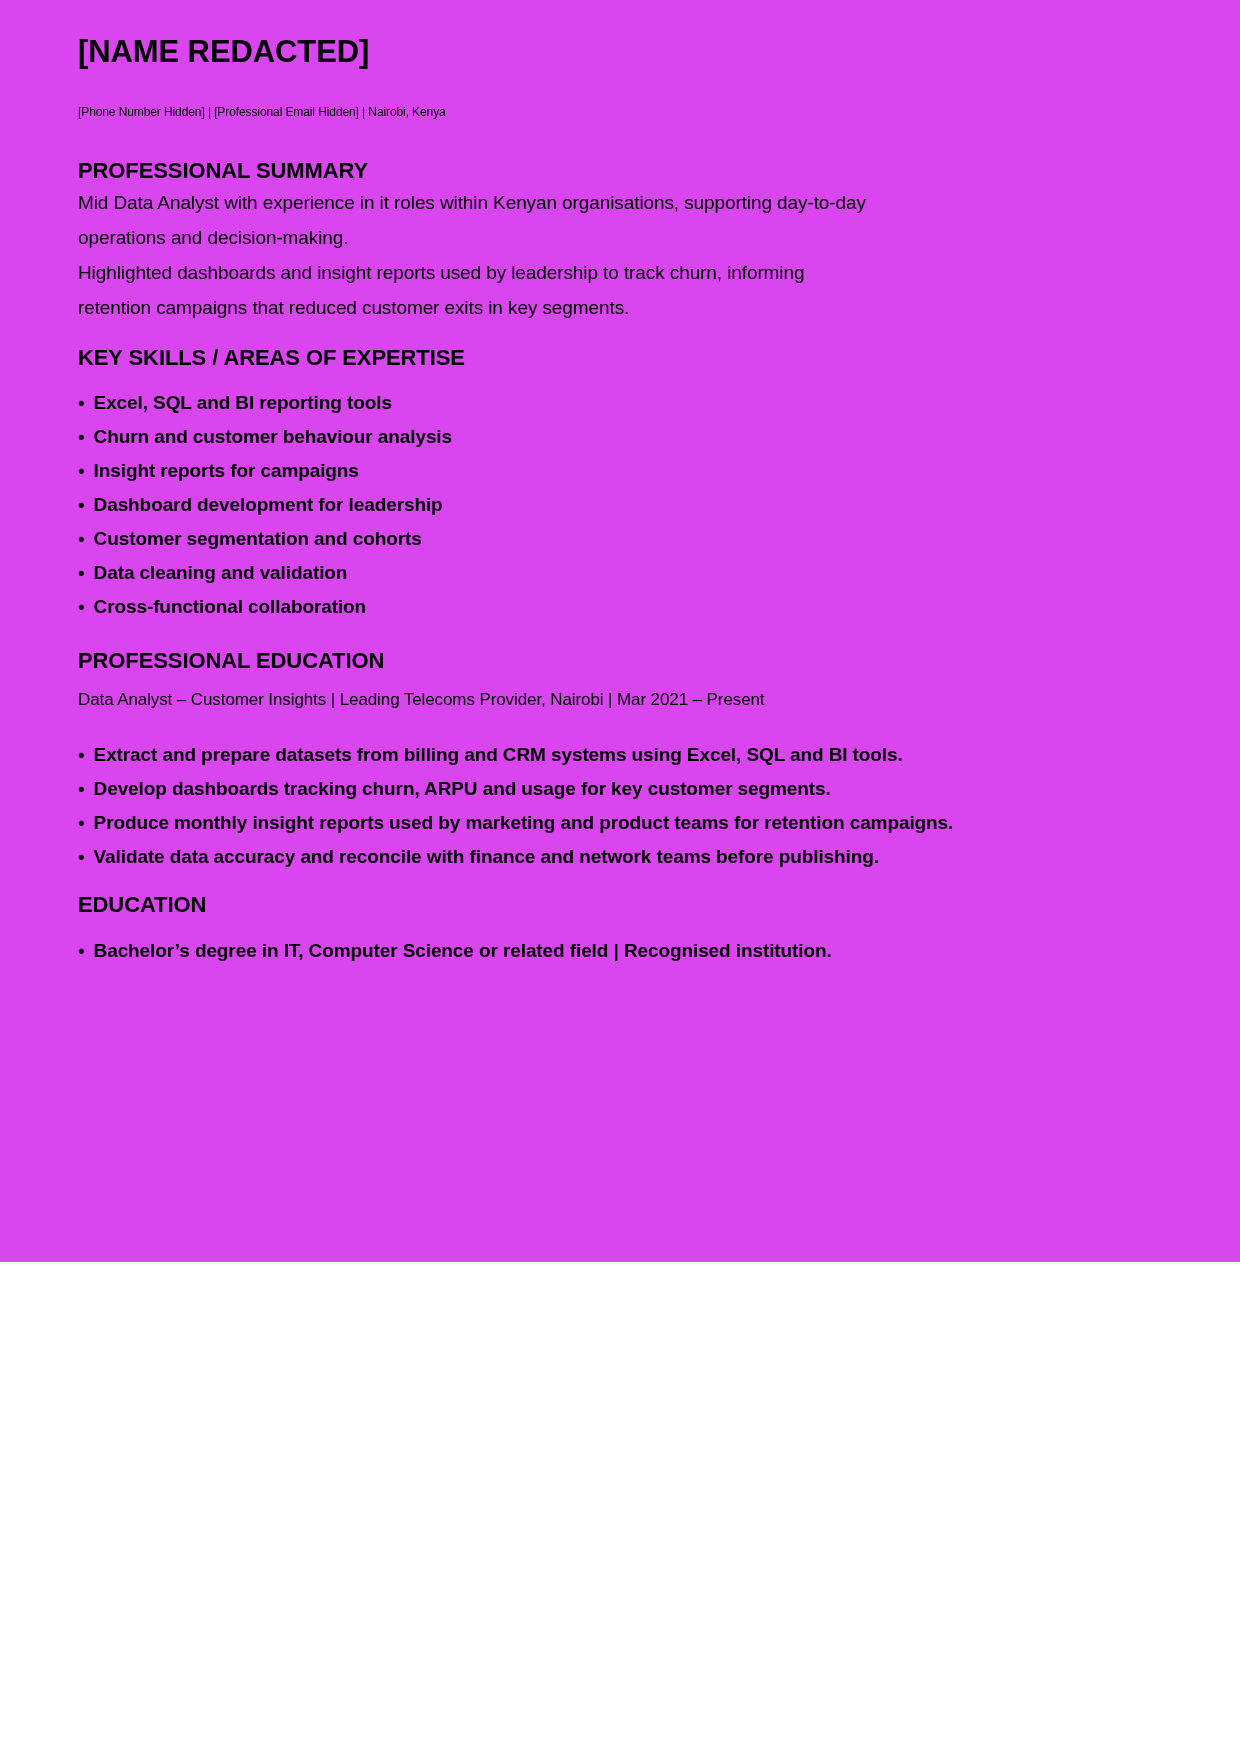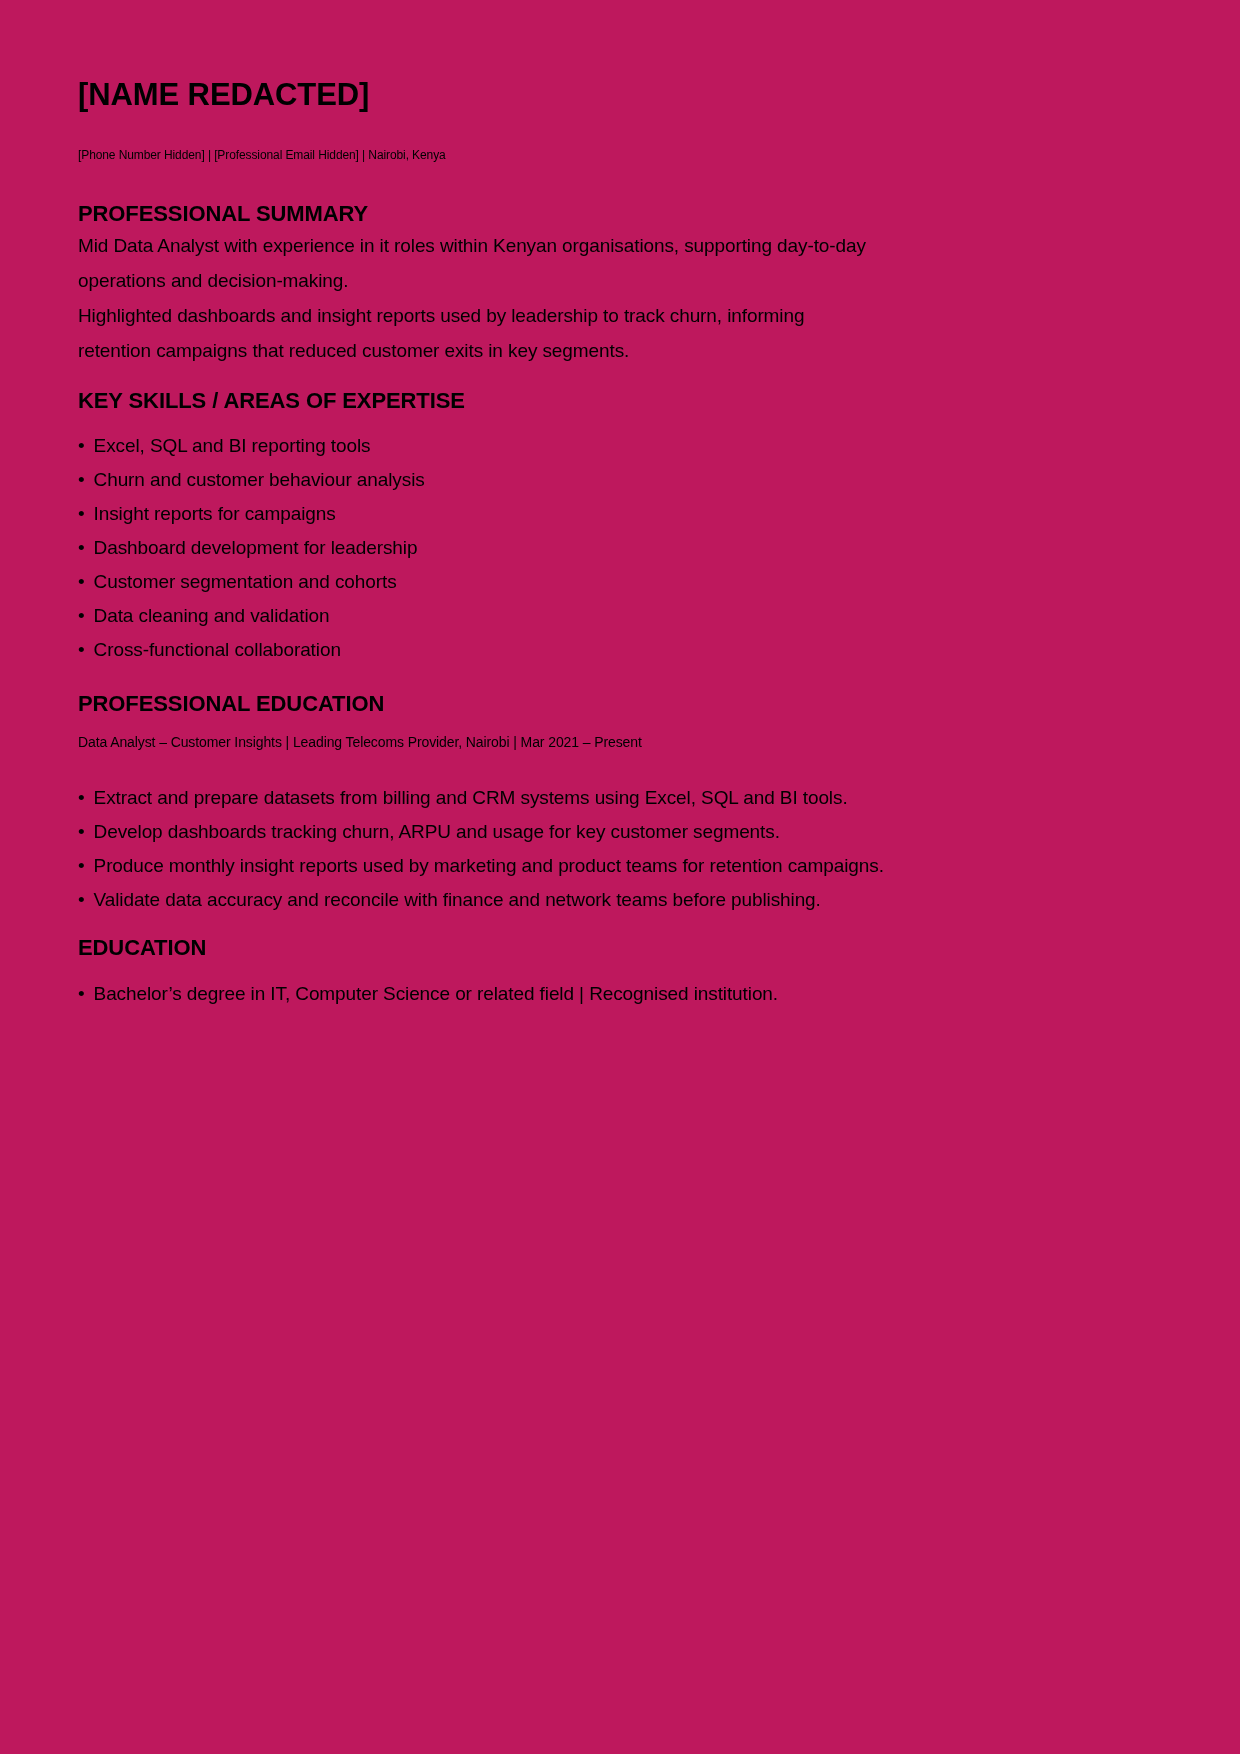--- a/index.html
+++ b/index.html
@@ -3,24 +3,24 @@
 <meta charset="utf-8">
 <style>
   html, body {
     margin: 0;
     padding: 0;
     background: #ffffff;
   }
   .page {
     position: relative;
     width: 1240px;
-    height: 1754px;
+    height: 1262px;
     box-sizing: border-box;
-    padding: 78px 78px 0 78px;
-    background: #be185d;
+    padding: 35px 78px 0 78px;
+    background: #d946ef;
     color: #000000;
     font-family: "Liberation Sans", sans-serif;
     letter-spacing: -0.1px;
     overflow: hidden;
   }
   h1.name {
     margin: 0;
     font-size: 31px;
     line-height: 34px;
     font-weight: bold;
@@ -46,35 +46,36 @@
     font-size: 19px;
   }
   .summary-para .line {
     line-height: 35px;
   }
   ul.bullets {
     margin: 0;
     padding: 0;
     list-style: none;
     font-size: 19px;
+    font-weight: bold;
   }
   ul.skills-list     { margin-top: 15px; }
   ul.experience-list { margin-top: 28px; }
   ul.education-list  { margin-top: 16px; }
   ul.bullets li {
     line-height: 34px;
   }
   ul.bullets li::before {
     content: "\2022";
     display: inline-block;
     margin-right: 9px;
   }
   p.role-line {
     margin: 15px 0 0 0;
-    font-size: 14px;
+    font-size: 17px;
     line-height: 21px;
   }
 </style>
 </head>
 <body>
 
 <div class="page">
 
   <h1 class="name">[NAME REDACTED]</h1>
 

